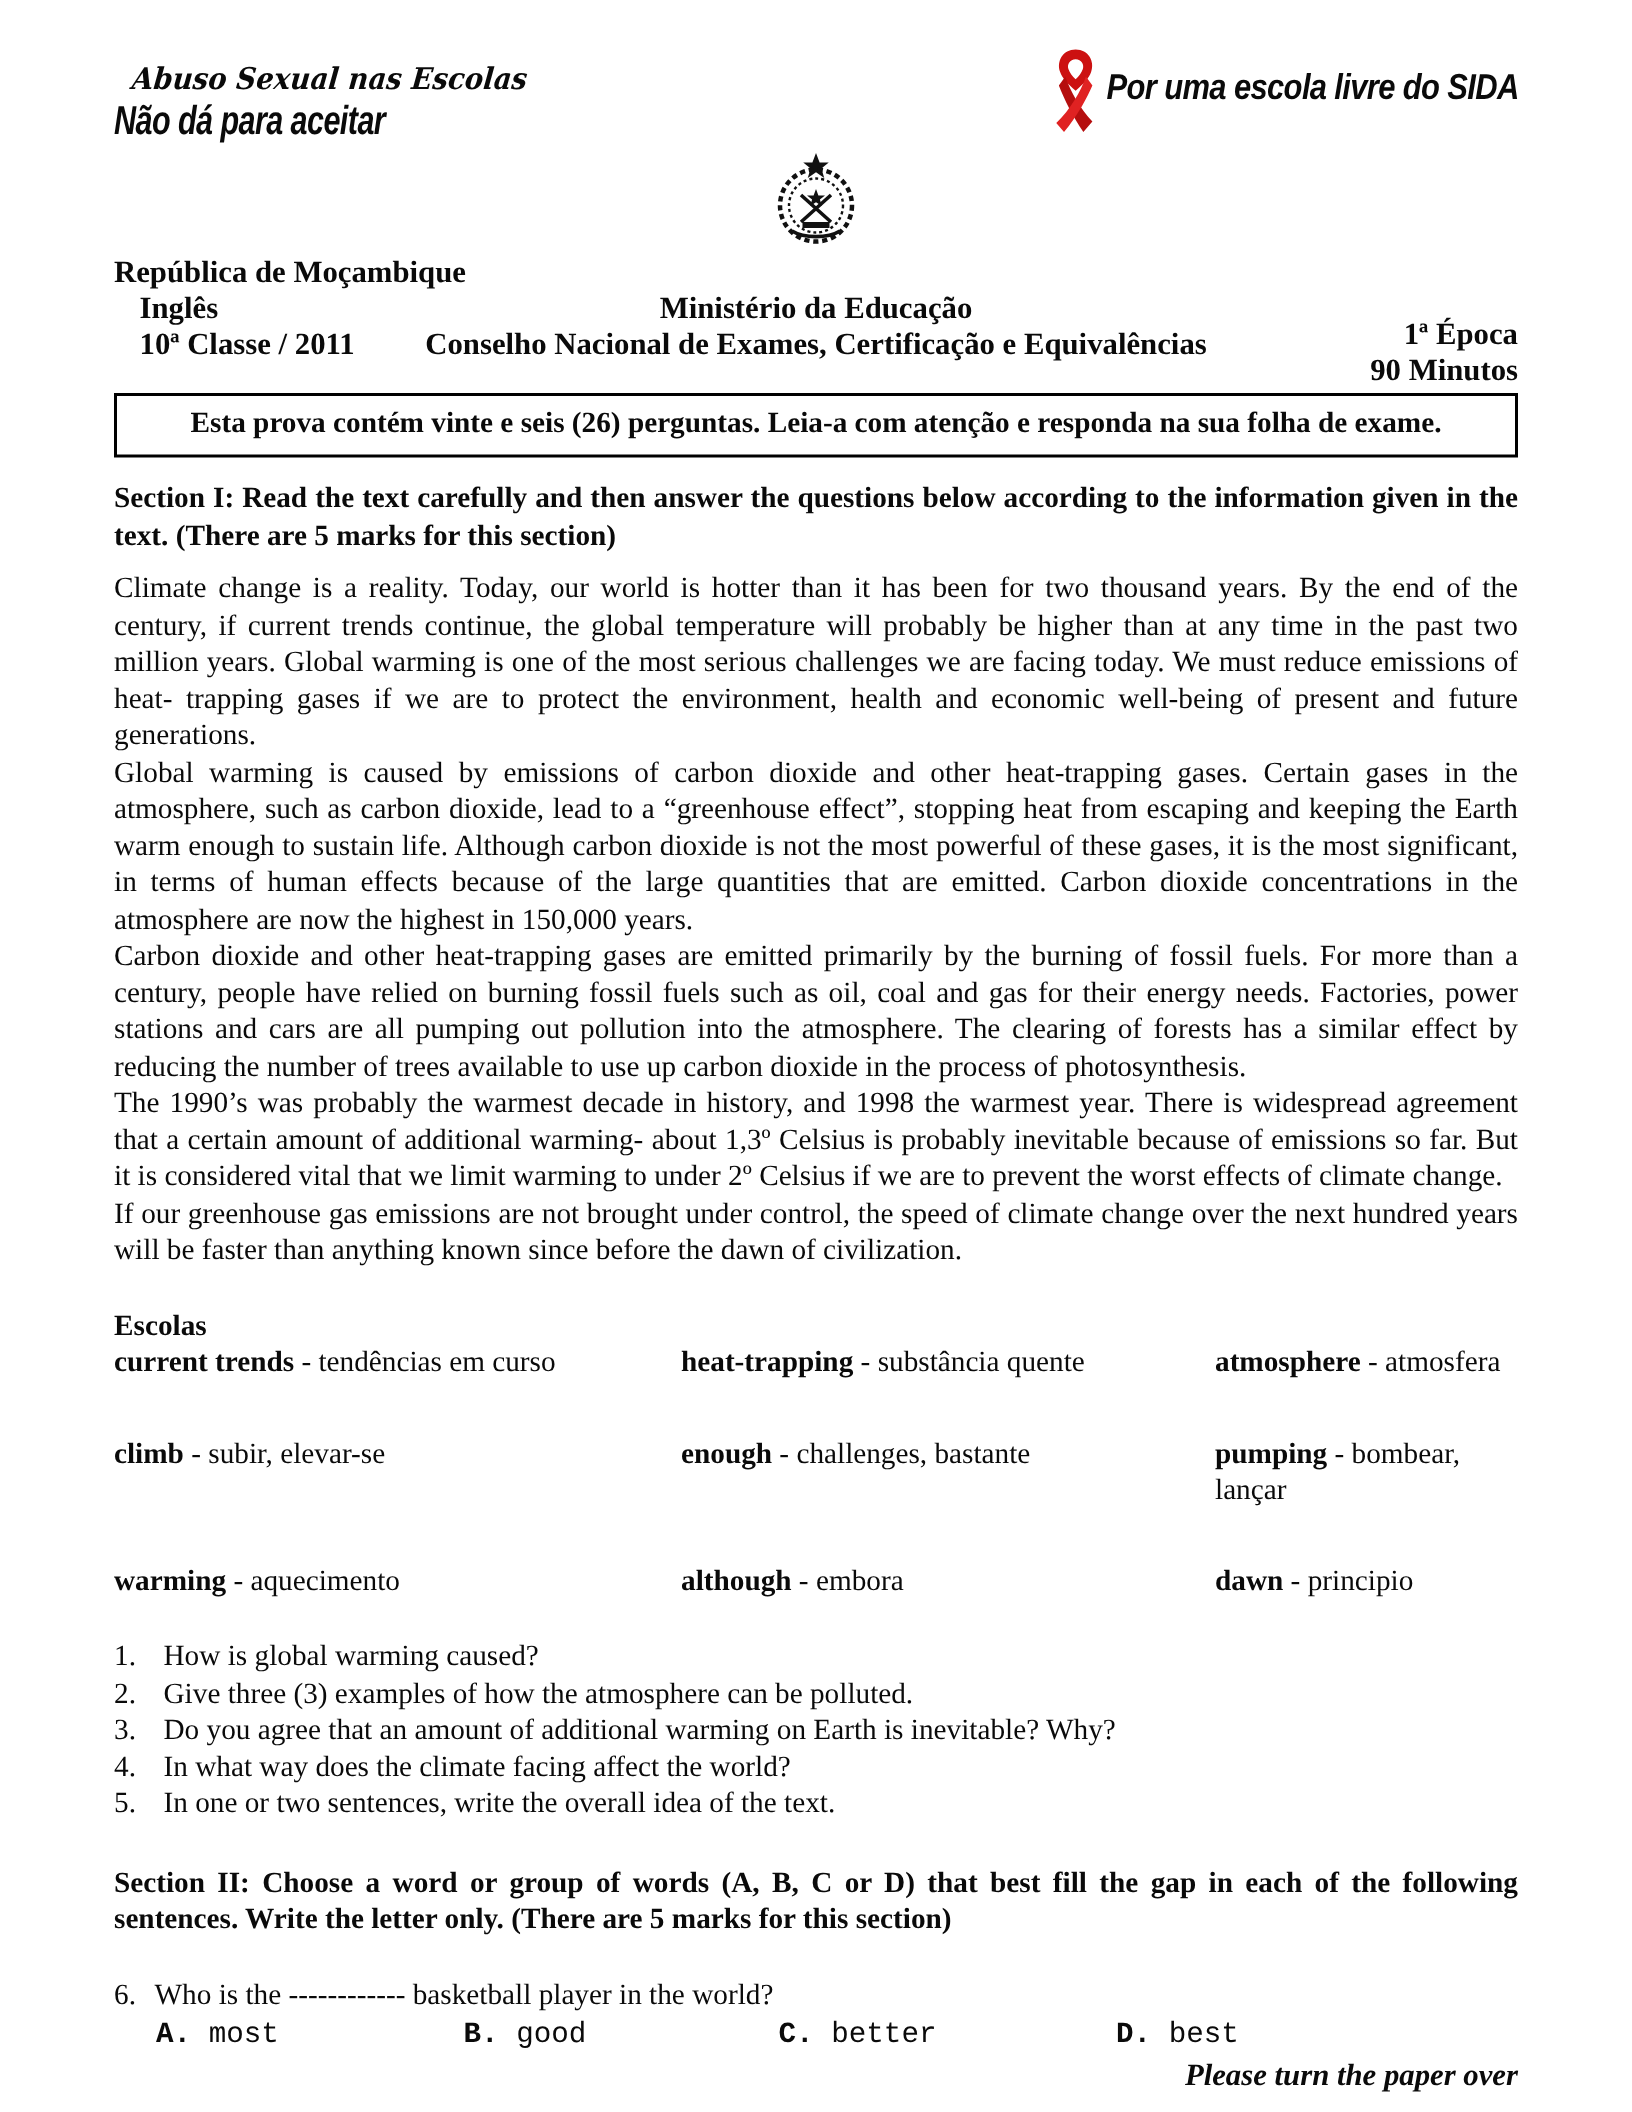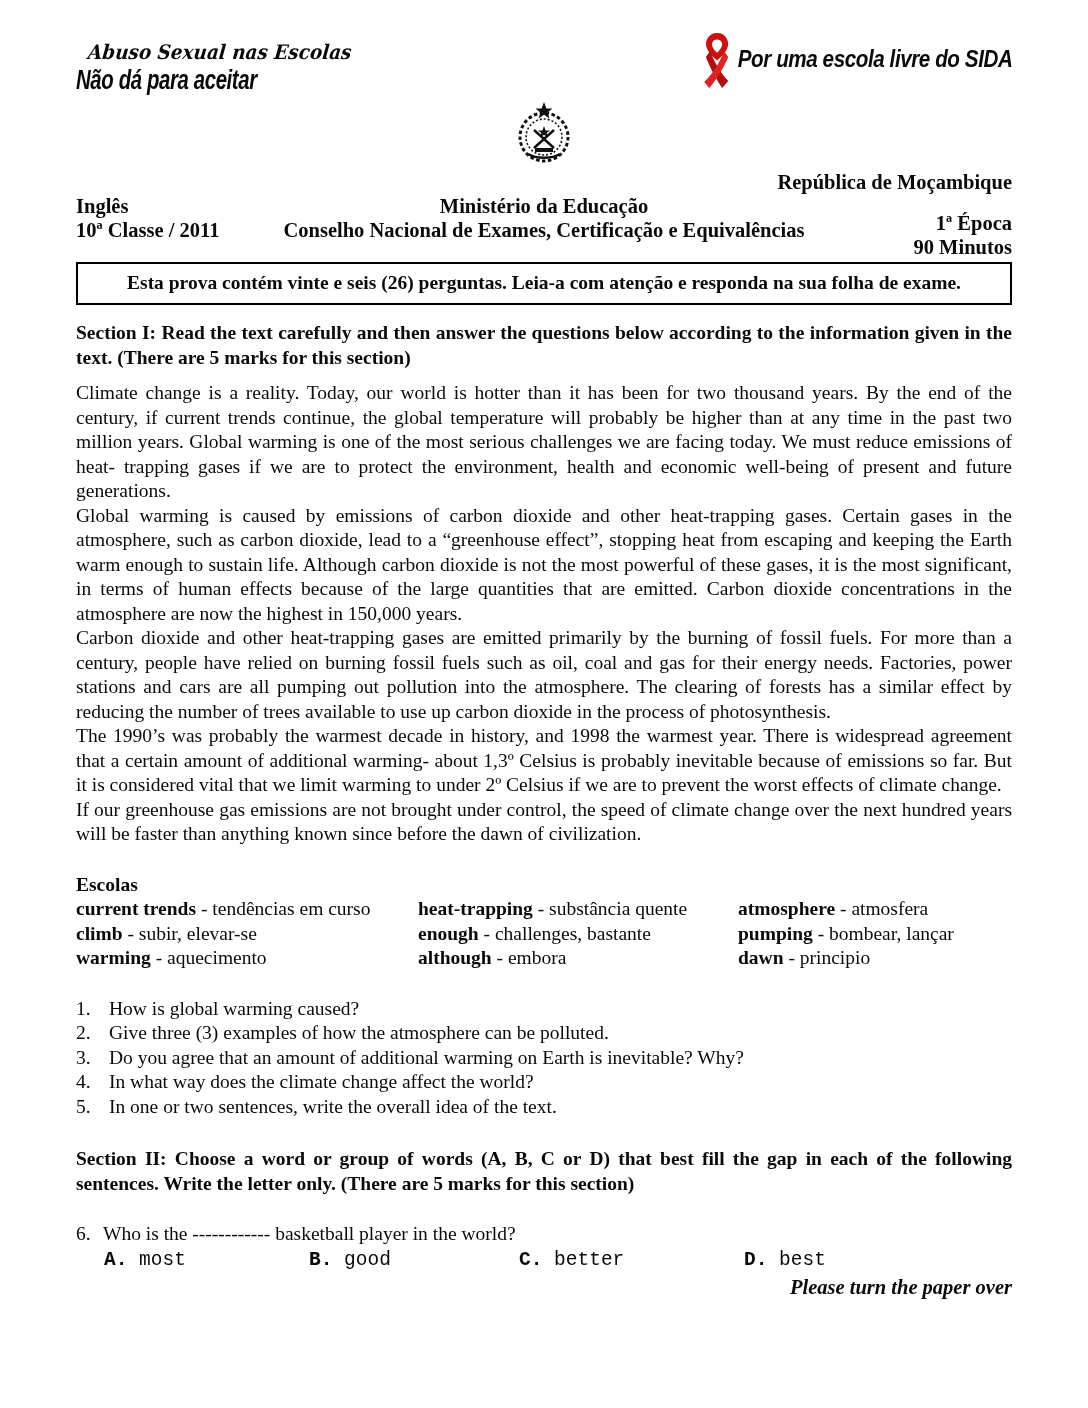--- a/index.html
+++ b/index.html
@@ -30,43 +30,43 @@
     font-weight:bold; font-style:italic;
     letter-spacing:-0.5px;
   }
   .slogan-left { font-size:27px; line-height:32px; transform:scaleX(0.82); transform-origin:left bottom; white-space:nowrap; }
   .campaign-right { display:flex; align-items:flex-start; gap:3px; transform:scaleX(0.86); transform-origin:right bottom; margin-bottom:6px; }
   .slogan-right { font-size:24px; line-height:26px; white-space:nowrap; margin-top:14px; }
   .ribbon-svg { display:block; }
 
   
   .emblem-wrap { text-align:center; margin-top:6px; height:64px; }
-  .title-line1 { text-align:right; font-weight:bold; font-size:20.5px; line-height:24px; margin-top:4px; }
+  .title-line1 { text-align:left; font-weight:bold; font-size:20.5px; line-height:24px; margin-top:4px; }
   .title-grid { position:relative; font-weight:bold; font-size:20.5px; line-height:24px; }
   .title-grid .t-center { text-align:center; }
-  .title-grid .t-left { position:absolute; left:0; top:0; }
+  .title-grid .t-left { position:absolute; left:17px; top:0; }
   .title-grid .t-right { position:absolute; right:0; top:17px; }
 
   
   .notice-box {
     margin-top:20px;
     border:2.5px solid #000;
     padding:7px 6px 8px 6px;
     text-align:center; font-weight:bold;
     font-size:19.5px; line-height:24px;
   }
 
   
   .section-heading { margin-top:16px; font-weight:bold; text-align:justify; }
   .reading { margin-top:11px; }
   .reading p { text-align:justify; }
 
   .glossary { margin-top:26px; }
   .glossary-title { font-weight:bold; }
-  .glossary-grid { display:grid; grid-template-columns:342px 320px auto; }
+  .glossary-grid { display:grid; grid-template-columns:342px 320px auto;gap:36px; }
   .glossary-entry b { font-weight:bold; }
 
   .questions { margin-top:26px; }
   .q-row { display:flex; }
   .q-num { width:33px; flex:none; }
   .q-text { flex:1; }
 
   .section2-heading { margin-top:28px; font-weight:bold; text-align:justify; }
 
   .q6-row { display:flex; margin-top:26px; }
@@ -165,21 +165,21 @@
     <div class="q-row">
         <span class="q-num">2.</span>
         <span class="q-text">Give three (3) examples of how the atmosphere can be polluted.</span>
       </div>
     <div class="q-row">
         <span class="q-num">3.</span>
         <span class="q-text">Do you agree that an amount of additional warming on Earth is inevitable? Why?</span>
       </div>
     <div class="q-row">
         <span class="q-num">4.</span>
-        <span class="q-text">In what way does the climate change affect the world?</span>
+        <span class="q-text">In what way does the climate facing affect the world?</span>
       </div>
     <div class="q-row">
         <span class="q-num">5.</span>
         <span class="q-text">In one or two sentences, write the overall idea of the text.</span>
       </div>
   </div>
 
   <div class="section2-heading">Section II: Choose a word or group of words (A, B, C or D) that best fill the gap in each of the following sentences. Write the letter only. (There are 5 marks for this section)</div>
 
   <div class="q6-row">

